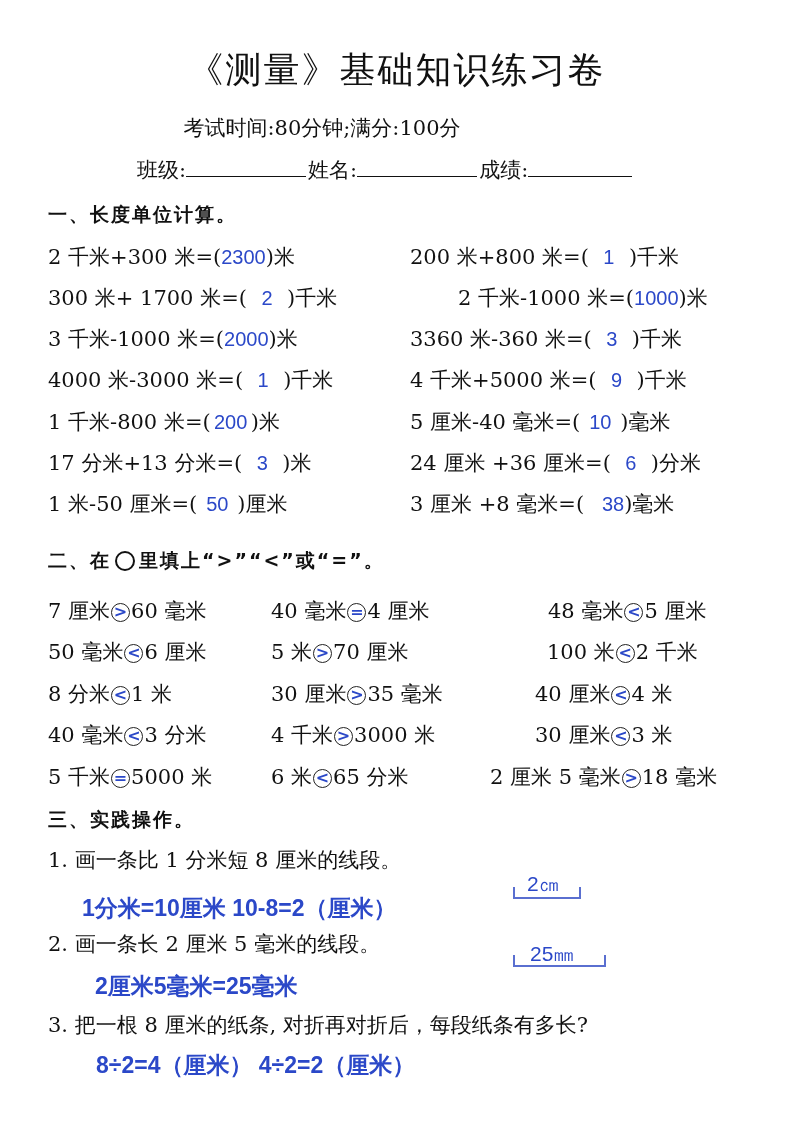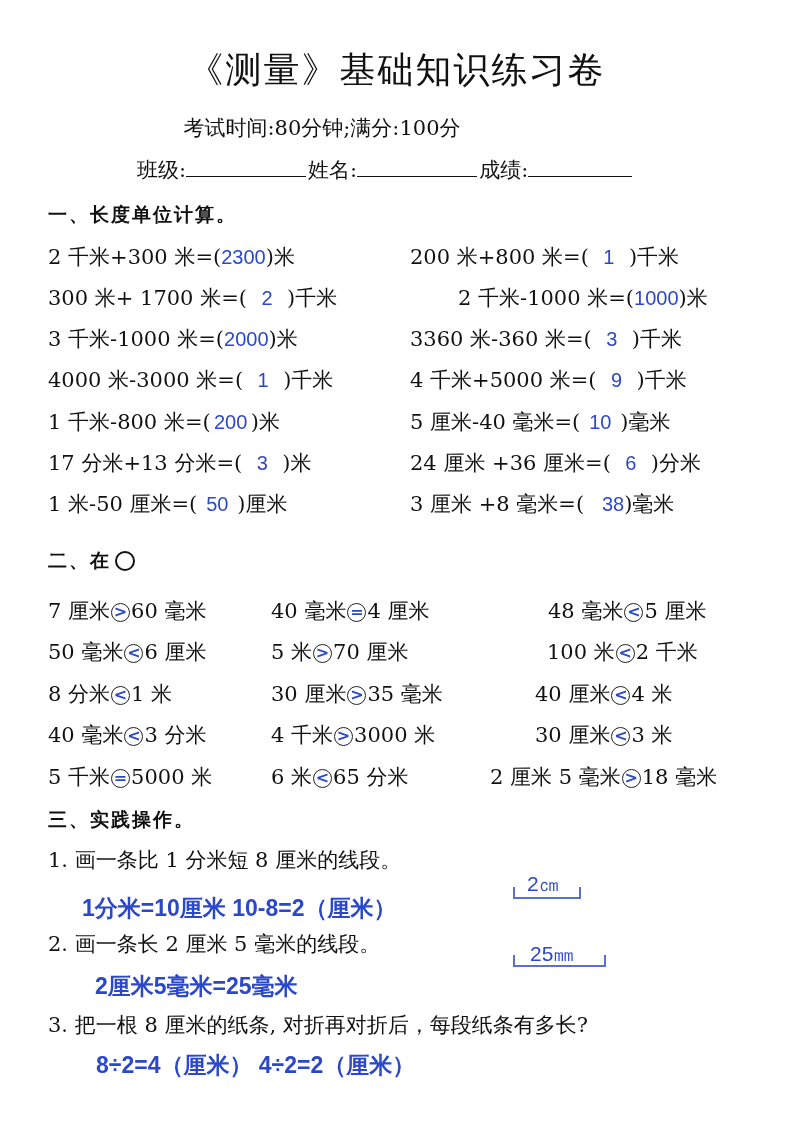--- a/index.html
+++ b/index.html
@@ -51,20 +51,21 @@
     <div class="abs q" style="top: 325px; left: 410px;"><span>3360 米-360 米=(</span><span class="ans" style="display:inline-block;min-width:40px;text-align:center">3</span><span>)千米</span></div>
     <div class="abs q" style="top: 366px; left: 410px;"><span>4 千米+5000 米=(</span><span class="ans" style="display:inline-block;min-width:40px;text-align:center">9</span><span>)千米</span></div>
     <div class="abs q" style="top: 408px; left: 410px;"><span>5 厘米-40 毫米=(</span><span class="ans" style="display:inline-block;min-width:40px;text-align:center">10</span><span>)毫米</span></div>
     <div class="abs q" style="top: 449px; left: 410px;"><span>24 厘米  +36 厘米=(</span><span class="ans" style="display:inline-block;min-width:40px;text-align:center">6</span><span>)分米</span></div>
     <div class="abs q" style="top: 490px; left: 410px;"><span>3 厘米  +8  毫米=(</span><span class="ans" style="display:inline-block;min-width:40px;text-align:right">38</span><span>)毫米</span></div>
   </div>
 
 <div class="abs section-h" style="top:548px;left:48px;display:flex;align-items:center">
   <span>二、在</span>
   <span style="display:inline-block;width:16px;height:16px;border:2.5px solid #111;border-radius:50%;margin:0 4px"></span>
+  <span>里填上“&gt;”“&lt;”或“=”。</span>
 </div>
 
 <div id="s2">
     <div class="abs q cmp" style="top: 597px; left: 48px;">
       <span>7 厘米</span>
       <span class="circle">&gt;</span>
       <span>60 毫米</span>
     </div>
     <div class="abs q cmp" style="top: 597px; left: 271px;">
       <span>40 毫米</span>

